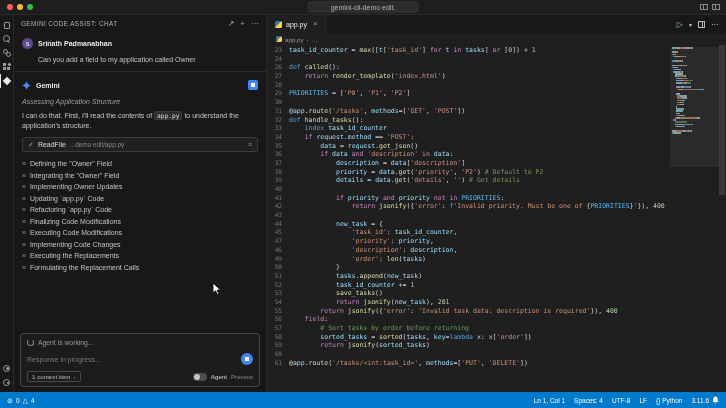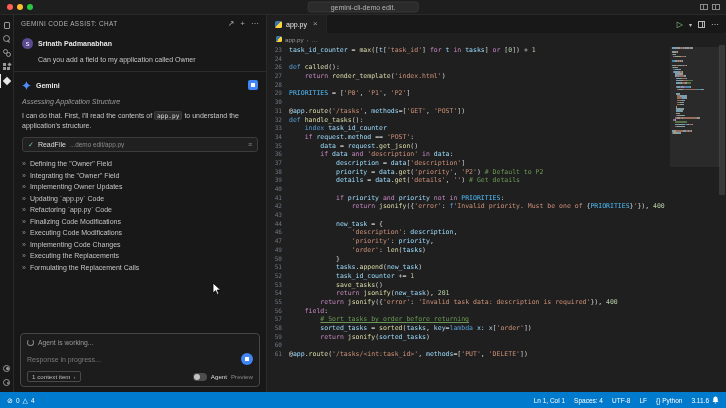--- a/index.html
+++ b/index.html
@@ -397,28 +397,32 @@
             </div>
             <div class="cl">
               <span class="ln">43</span>
               <span class="lt"></span>
             </div>
             <div class="cl">
               <span class="ln">44</span>
               <span class="lt"><span style="color: rgb(212, 212, 212);">            </span><span style="color: rgb(156, 220, 254);">new_task</span><span style="color: rgb(212, 212, 212);"> = {</span></span>
             </div>
             <div class="cl">
+              <span class="ln">45</span>
+              <span class="lt"><span style="color: rgb(212, 212, 212);">                </span><span style="color: rgb(206, 145, 120);">'task_id'</span><span style="color: rgb(212, 212, 212);">: </span><span style="color: rgb(156, 220, 254);">task_id_counter</span><span style="color: rgb(212, 212, 212);">,</span></span>
+            </div>
+            <div class="cl">
+              <span class="ln">47</span>
+              <span class="lt"><span style="color: rgb(212, 212, 212);">                </span><span style="color: rgb(206, 145, 120);">'priority'</span><span style="color: rgb(212, 212, 212);">: </span><span style="color: rgb(156, 220, 254);">priority</span><span style="color: rgb(212, 212, 212);">,</span></span>
+            </div>
+            <div class="cl">
               <span class="ln">46</span>
               <span class="lt"><span style="color: rgb(212, 212, 212);">                </span><span style="color: rgb(206, 145, 120);">'description'</span><span style="color: rgb(212, 212, 212);">: </span><span style="color: rgb(156, 220, 254);">description</span><span style="color: rgb(212, 212, 212);">,</span></span>
             </div>
             <div class="cl">
-              <span class="ln">47</span>
-              <span class="lt"><span style="color: rgb(212, 212, 212);">                </span><span style="color: rgb(206, 145, 120);">'priority'</span><span style="color: rgb(212, 212, 212);">: </span><span style="color: rgb(156, 220, 254);">priority</span><span style="color: rgb(212, 212, 212);">,</span></span>
-            </div>
-            <div class="cl">
               <span class="ln">49</span>
               <span class="lt"><span style="color: rgb(212, 212, 212);">                </span><span style="color: rgb(206, 145, 120);">'order'</span><span style="color: rgb(212, 212, 212);">: </span><span style="color: rgb(220, 220, 170);">len</span><span style="color: rgb(212, 212, 212);">(</span><span style="color: rgb(156, 220, 254);">tasks</span><span style="color: rgb(212, 212, 212);">)</span></span>
             </div>
             <div class="cl">
               <span class="ln">50</span>
               <span class="lt"><span style="color: rgb(212, 212, 212);">            }</span></span>
             </div>
             <div class="cl">
               <span class="ln">51</span>
               <span class="lt"><span style="color: rgb(212, 212, 212);">            </span><span style="color: rgb(156, 220, 254);">tasks</span><span style="color: rgb(212, 212, 212);">.</span><span style="color: rgb(220, 220, 170);">append</span><span style="color: rgb(212, 212, 212);">(</span><span style="color: rgb(156, 220, 254);">new_task</span><span style="color: rgb(212, 212, 212);">)</span></span>
@@ -438,21 +442,21 @@
             <div class="cl">
               <span class="ln">55</span>
               <span class="lt"><span style="color: rgb(212, 212, 212);">        </span><span style="color: rgb(197, 134, 192);">return</span><span style="color: rgb(212, 212, 212);"> </span><span style="color: rgb(220, 220, 170);">jsonify</span><span style="color: rgb(212, 212, 212);">({</span><span style="color: rgb(206, 145, 120);">'error'</span><span style="color: rgb(212, 212, 212);">: </span><span style="color: rgb(206, 145, 120);">'Invalid task data: description is required'</span><span style="color: rgb(212, 212, 212);">}), </span><span style="color: rgb(181, 206, 168);">400</span></span>
             </div>
             <div class="cl">
               <span class="ln">56</span>
               <span class="lt"><span style="color: rgb(212, 212, 212);">    </span><span style="color: rgb(197, 134, 192);">field</span><span style="color: rgb(212, 212, 212);">:</span></span>
             </div>
             <div class="cl">
               <span class="ln">57</span>
-              <span class="lt"><span style="color: rgb(212, 212, 212);">        </span><span style="color: rgb(106, 153, 85); text-decoration: underline;"># Sort tasks by order before returning</span></span>
+              <span class="lt"><span style="color: rgb(212, 212, 212);">        </span><span style="color: rgb(106, 153, 85);"># Sort tasks by order before returning</span></span>
             </div>
             <div class="cl">
               <span class="ln">58</span>
               <span class="lt"><span style="color: rgb(212, 212, 212);">        </span><span style="color: rgb(156, 220, 254);">sorted_tasks</span><span style="color: rgb(212, 212, 212);"> = </span><span style="color: rgb(220, 220, 170);">sorted</span><span style="color: rgb(212, 212, 212);">(</span><span style="color: rgb(156, 220, 254);">tasks</span><span style="color: rgb(212, 212, 212);">, </span><span style="color: rgb(156, 220, 254);">key</span><span style="color: rgb(212, 212, 212);">=</span><span style="color: rgb(86, 156, 214);">lambda</span><span style="color: rgb(212, 212, 212);"> </span><span style="color: rgb(156, 220, 254);">x</span><span style="color: rgb(212, 212, 212);">: </span><span style="color: rgb(156, 220, 254);">x</span><span style="color: rgb(212, 212, 212);">[</span><span style="color: rgb(206, 145, 120);">'order'</span><span style="color: rgb(212, 212, 212);">])</span></span>
             </div>
             <div class="cl">
               <span class="ln">59</span>
               <span class="lt"><span style="color: rgb(212, 212, 212);">        </span><span style="color: rgb(197, 134, 192);">return</span><span style="color: rgb(212, 212, 212);"> </span><span style="color: rgb(220, 220, 170);">jsonify</span><span style="color: rgb(212, 212, 212);">(</span><span style="color: rgb(156, 220, 254);">sorted_tasks</span><span style="color: rgb(212, 212, 212);">)</span></span>
             </div>
             <div class="cl">

